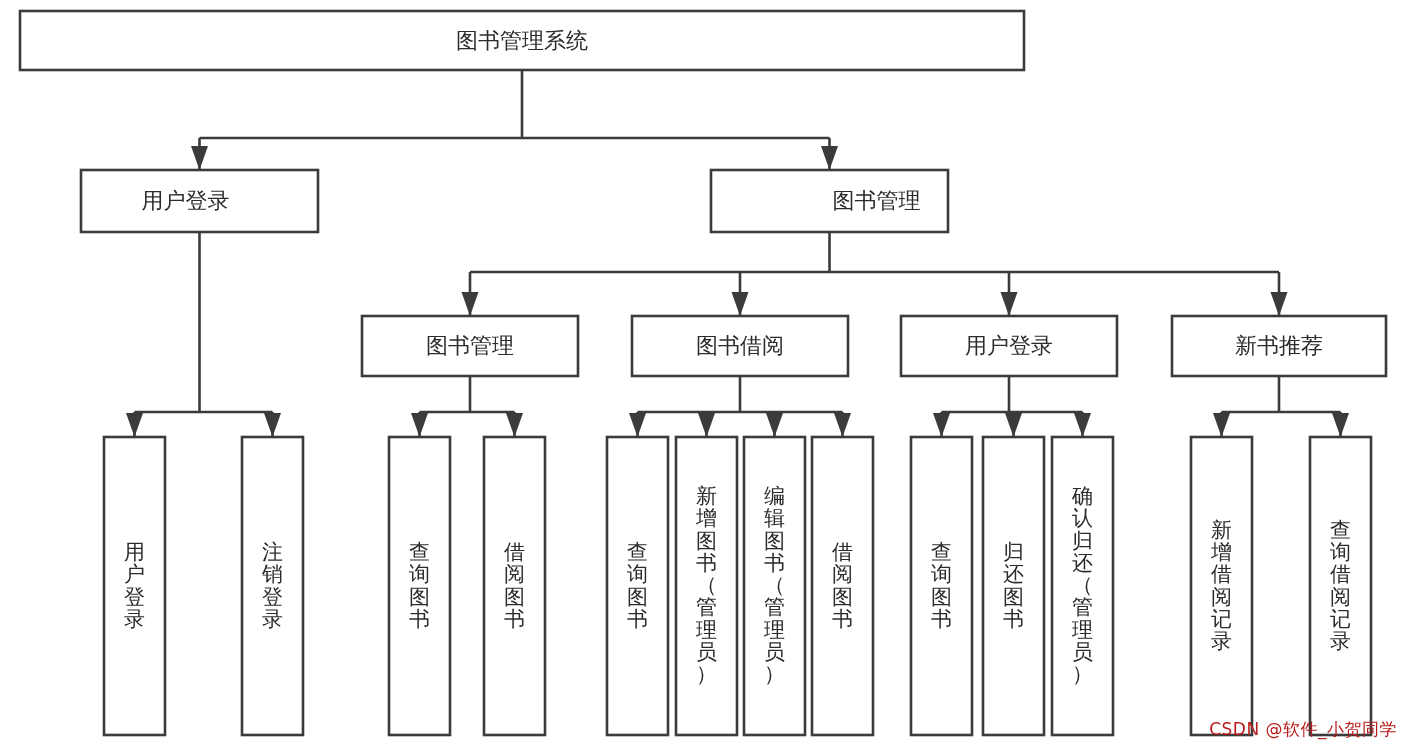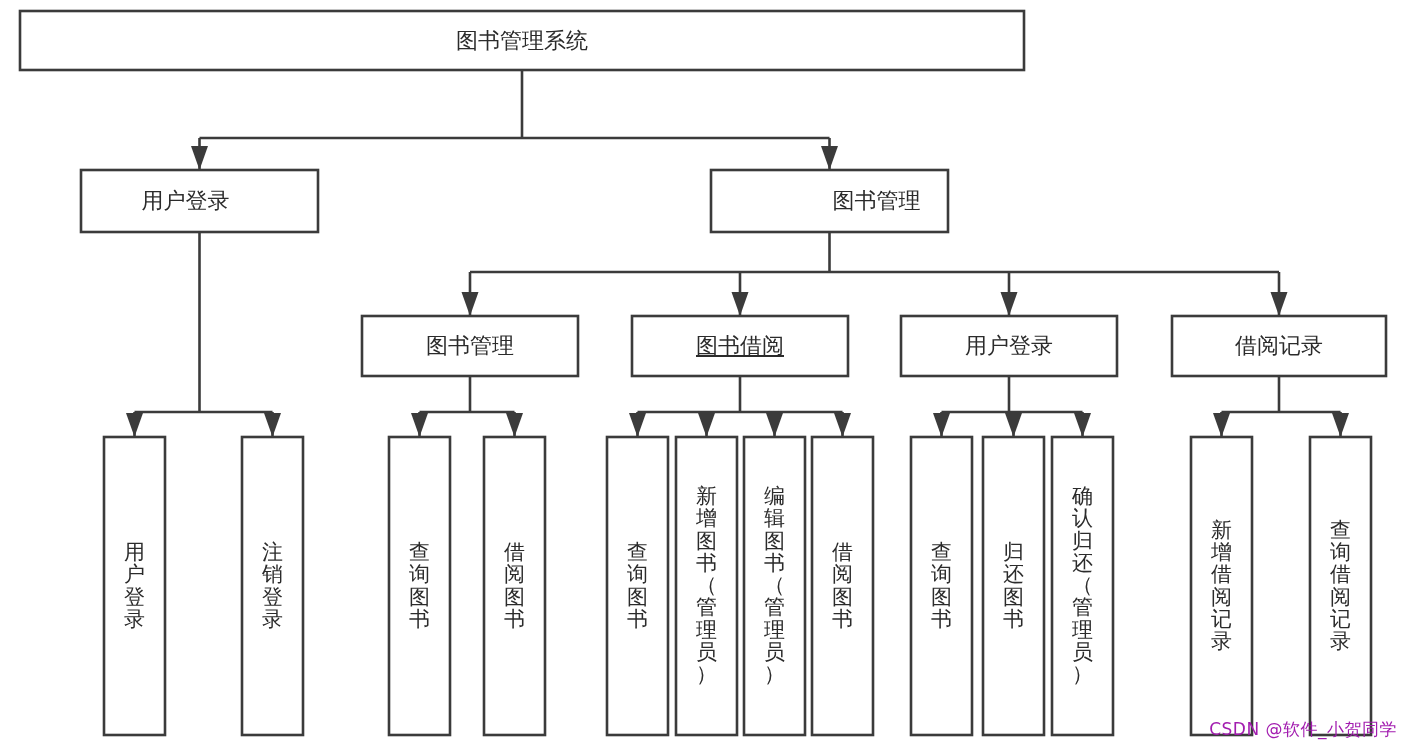--- a/index.html
+++ b/index.html
@@ -41,21 +41,21 @@
   .arrow-head {
     fill: #3b3b3b;
     stroke: none;
   }
   .watermark {
     position: absolute;
     right: 8px;
     bottom: 6px;
     font-family: "DejaVu Sans", "Liberation Sans", sans-serif;
     font-size: 17px;
-    color: #a21caf;
+    color: #b91c1c;
     white-space: nowrap;
     letter-spacing: 0.5px;
     pointer-events: none;
   }
   .vert-text-wrap {
     position: absolute;
     display: flex;
     flex-direction: column;
     align-items: center;
     justify-content: flex-start;
@@ -162,23 +162,23 @@
         <rect x="1191" y="437" width="61" height="298" class="node-box"></rect>
         <rect x="1310" y="437" width="61" height="298" class="node-box"></rect>
       </g>
   </svg>
 
   <div id="label-layer">
       <div class="h-text-wrap" style="left: 20px; top: 11px; width: 1004px; height: 59px;">图书管理系统</div>
       <div class="h-text-wrap" style="left: 67px; top: 170px; width: 237px; height: 62px;">用户登录</div>
       <div class="h-text-wrap" style="left: 711px; top: 170px; width: 237px; height: 62px; margin-left: 47px;">图书管理</div>
       <div class="h-text-wrap" style="left: 362px; top: 316px; width: 216px; height: 60px;">图书管理</div>
-      <div class="h-text-wrap" style="left: 632px; top: 316px; width: 216px; height: 60px; text-decoration: underline;">图书借阅</div>
+      <div class="h-text-wrap" style="left: 632px; top: 316px; width: 216px; height: 60px;">图书借阅</div>
       <div class="h-text-wrap" style="left: 901px; top: 316px; width: 216px; height: 60px;">用户登录</div>
-      <div class="h-text-wrap" style="left: 1172px; top: 316px; width: 214px; height: 60px;">借阅记录</div>
+      <div class="h-text-wrap" style="left: 1172px; top: 316px; width: 214px; height: 60px;">新书推荐</div>
       <div class="vert-text-wrap" style="left: 104px; width: 61px; top: 541.2px; height: 89.6px;">
         <span>用</span>
         <span>户</span>
         <span>登</span>
         <span>录</span>
       </div>
       <div class="vert-text-wrap" style="left: 242px; width: 61px; top: 541.2px; height: 89.6px;">
         <span>注</span>
         <span>销</span>
         <span>登</span>

